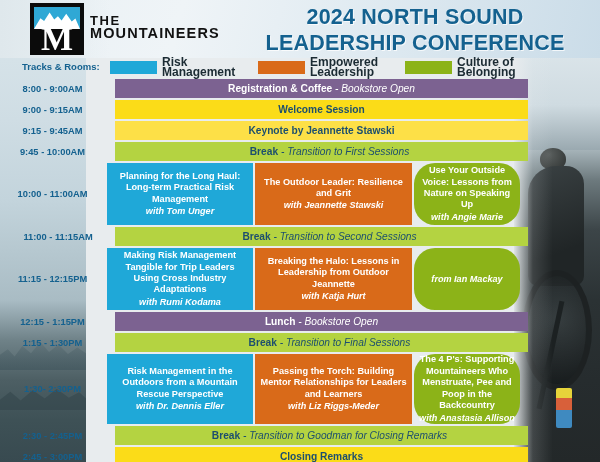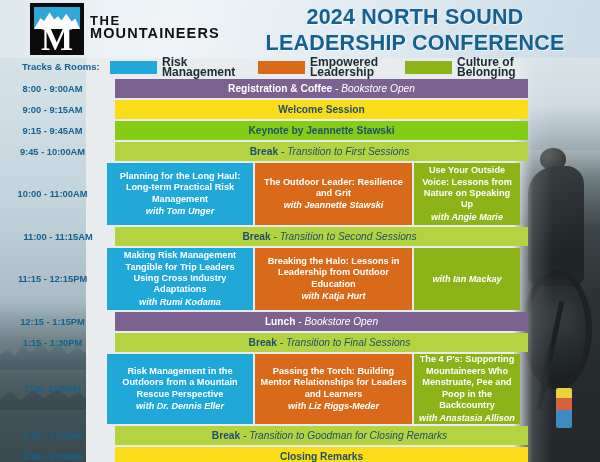--- a/index.html
+++ b/index.html
@@ -158,34 +158,34 @@
   .full {
     position: absolute; left: 0; top: 1px; width: 413px; height: calc(100% - 2px);
     display: flex; align-items: center; justify-content: center;
     font-size: 10.2px; text-align: center; margin-left: 8px;
   }
   .full b { font-weight: bold; }
   .full i { font-style: italic; font-weight: normal; }
 
   .purple { background: #7c6291; color: #ffffff; }
   .yellow { background: #fbdc18; color: #1d4f6e; }
-  .gold   { background: #84cc16; color: #1d4f6e; }
+  .gold   { background: #fde047; color: #1d4f6e; }
   .green  { background: #b4d341; color: #1d4f6e; padding-left: 16px; }
 
   .sess {
     position: absolute; top: 1px; height: calc(100% - 2px);
     color: #ffffff; padding: 2px 5px;
     display: flex; flex-direction: column; align-items: center; justify-content: center;
     text-align: center;
   }
   .sess .t { font-size: 9.2px; font-weight: bold; line-height: 11.4px; }
   .sess .w { font-size: 9.1px; font-style: italic; font-weight: bold; line-height: 12px; }
   .c-risk   { background: #1fa8d8; }
   .c-lead   { background: #d96a19; }
-  .c-belong { background: #8cb318; }
+  .c-belong { background: #8cb318; border-radius: 21px; }
   .col-a { left: 0px;   width: 146px; }
   .col-b { left: 148px; width: 157px; }
   .col-c { left: 307px; width: 106px; }
 </style>
 </head>
 <body>
 
 <div id="bg-left">
   <div class="ridge"></div>
   <div class="ridge2"></div>
@@ -310,25 +310,25 @@
         </div>
       </div>
       <div class="row" style="height: 64px;">
         <div class="time" style="height: 64px;">11:15 - 12:15PM</div>
         <div class="cells">
           <div class="sess col-a c-risk">
             <div class="t">Making Risk Management Tangible for Trip Leaders Using Cross Industry Adaptations</div>
             <div class="w">with Rumi Kodama</div>
           </div>
           <div class="sess col-b c-lead">
-            <div class="t">Breaking the Halo: Lessons in Leadership from Outdoor Education</div>
+            <div class="t">Breaking the Halo: Lessons in Leadership from Outdoor Jeannette</div>
             <div class="w">with Katja Hurt</div>
           </div>
           <div class="sess col-c c-belong">
-            <div class="w">with Ian Mackay</div>
+            <div class="w">from Ian Mackay</div>
           </div>
         </div>
       </div>
       <div class="row" style="height: 21px;">
         <div class="time" style="height: 21px;">12:15 - 1:15PM</div>
         <div class="cells">
           <div class="full purple">
             <div><b>Lunch</b><i> - Bookstore Open</i></div>
           </div>
         </div>

